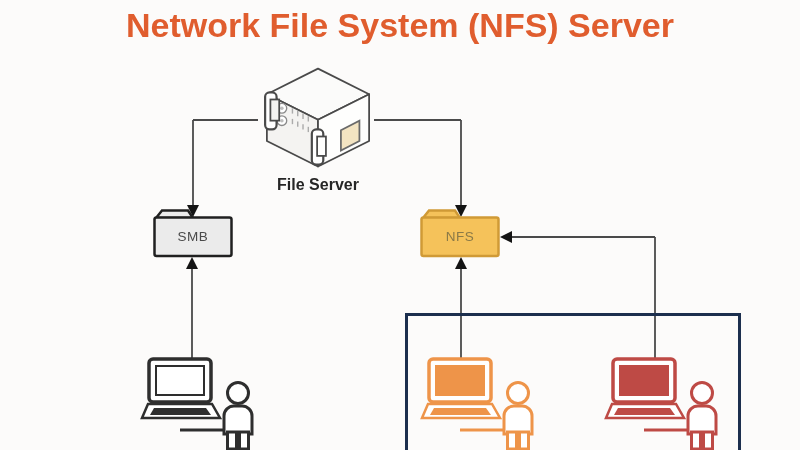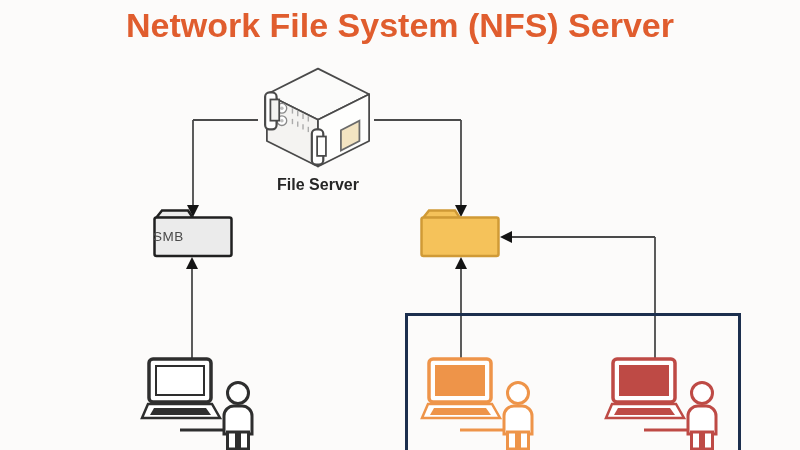--- a/index.html
+++ b/index.html
@@ -20,21 +20,21 @@
   #server-label {
     left: 256px; top: 176px; width: 124px;
     text-align: center;
     font-size: 16px; font-weight: 700;
   }
   .folder-shape path, .folder-shape rect {
     fill: var(--fill); stroke: var(--stroke);
   }
   .folder-label {
     width: 80px; height: 38px; line-height: 38px;
-    text-align: left; font-size: 13.5px; letter-spacing: 0.5px;
+    text-align: center; font-size: 13.5px; letter-spacing: 0.5px;
   }
   #client-box {
     left: 405px; top: 313px; width: 330px; height: 160px;
     border-width: 3px; border-style: solid;
     background: transparent;
   }
   .client-svg .white-fill { fill: #ffffff; }
   .client-svg .screen-inner { fill: none; }
   .client-svg.filled .screen-inner { fill: currentColor; }
 </style>
@@ -102,20 +102,21 @@
   <svg class="abs folder-shape" style="left: 153px; top: 206px; --fill: #EBEBEB; --stroke: #202020;" width="80" height="52" viewBox="0 0 80 52">
     <path d="M3,12 L9,4.5 L35,4.5 L40,12 Z" stroke-width="2.5"></path>
     <rect x="1.5" y="11.5" width="77" height="38.5" rx="2" stroke-width="2.5"></rect>
   </svg>
   <div class="abs folder-label" style="left: 153px; top: 218px; color: rgb(74, 74, 74);">SMB</div>
 
   <svg class="abs folder-shape" style="left: 420px; top: 206px; --fill: #F5C25A; --stroke: #D09A36;" width="80" height="52" viewBox="0 0 80 52">
     <path d="M3,12 L9,4.5 L35,4.5 L40,12 Z" stroke-width="2.5"></path>
     <rect x="1.5" y="11.5" width="77" height="38.5" rx="2" stroke-width="2.5"></rect>
   </svg>
+  <div class="abs folder-label" style="left: 420px; top: 218px; color: rgb(138, 121, 71);">NFS</div>
 
   <svg class="abs client-svg" style="left: 140px; top: 356px; color: rgb(46, 46, 46);" width="122" height="94" viewBox="0 0 122 94">
     <g>
       <rect class="white-fill" x="9" y="3" width="62" height="43" rx="4" stroke="currentColor" stroke-width="3.5"></rect>
       <rect class="screen-inner" x="16" y="10" width="48" height="29" stroke="currentColor" stroke-width="2"></rect>
       <polygon class="white-fill" points="8,48 72,48 80,62 2,62" stroke="currentColor" stroke-width="2.5"></polygon>
       <polygon points="14,52 66,52 71,59 10,59" fill="currentColor"></polygon>
     </g>
     <line x1="40" y1="74" x2="92" y2="74" stroke="currentColor" stroke-width="3"></line>
     <g>

